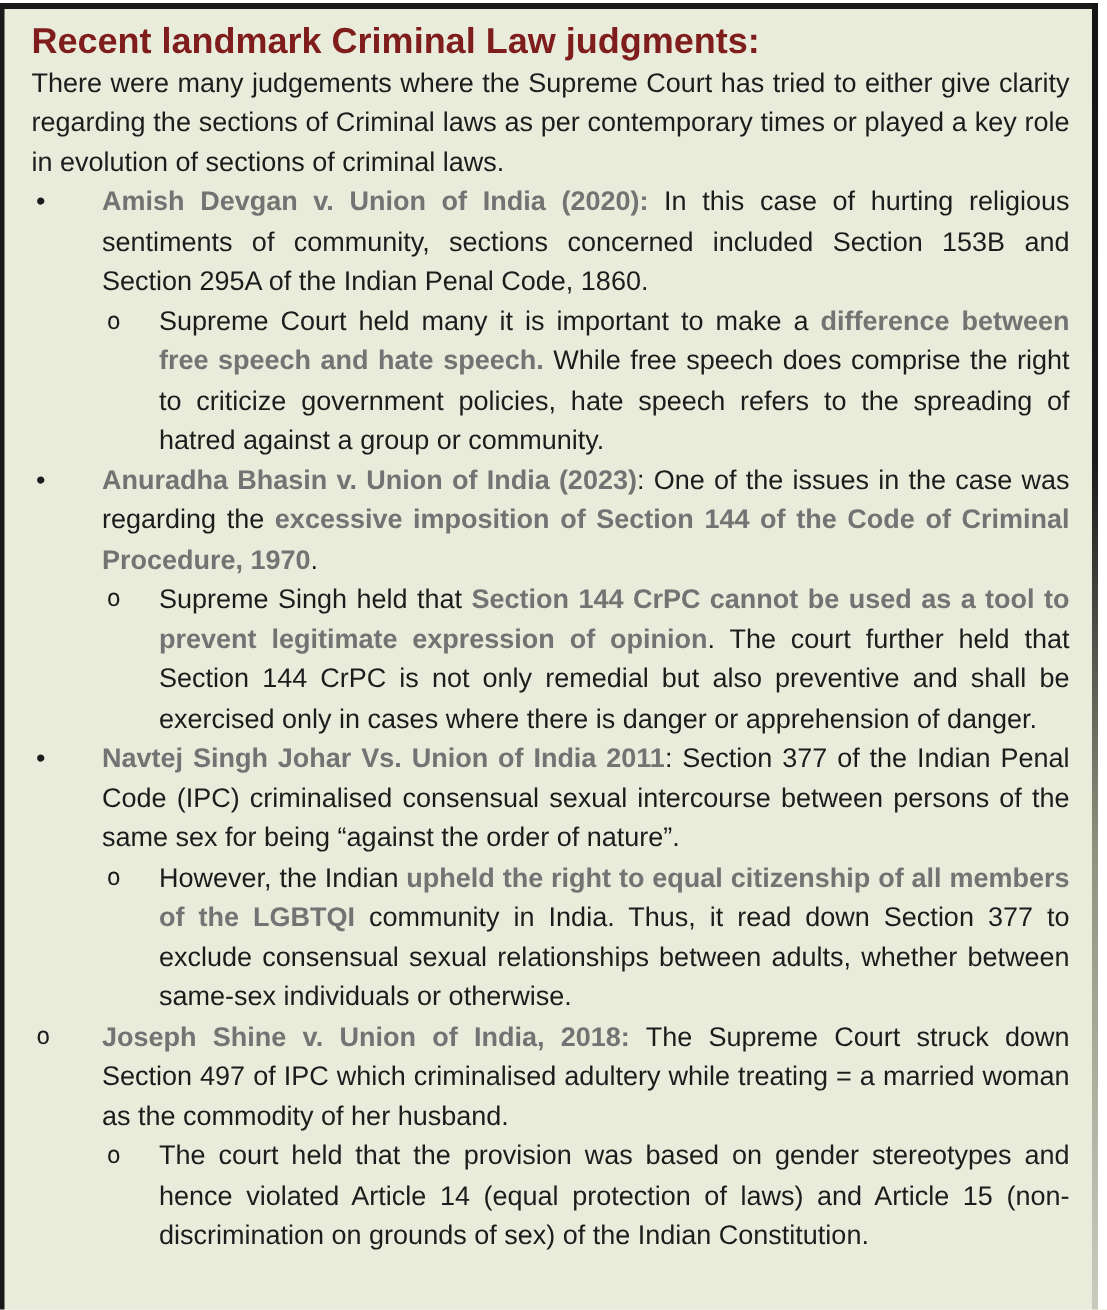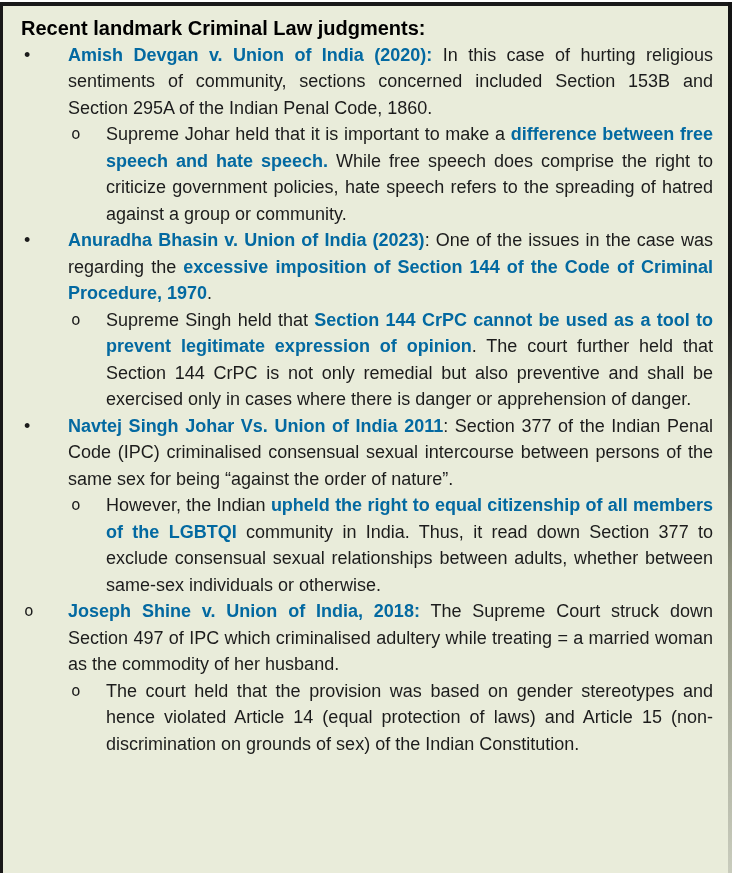--- a/index.html
+++ b/index.html
@@ -15,51 +15,52 @@
     border-left:3px solid #191919;
     box-sizing:border-box;
     overflow:hidden;
     padding:9px 15px 0 18px;
   }
   .right-edge{
     position:absolute;top:2px;left:728px;width:4px;height:871px;
     background:linear-gradient(#141414 0%,#1a1a1a 35%,#8f927f 65%,#c9ccbd 100%);
   }
   .title{
-    font-weight:bold;color:#000000;
-    font-size:20px;line-height:26.5px;
+    font-weight:bold;color:#7f1d1d;
+    font-size:24px;line-height:26.5px;
   }
   .intro{
     color:#1c1c1c;font-size:18px;line-height:26.5px;
     text-align:justify;
   }
   .li{
     position:relative;color:#1c1c1c;font-size:18px;line-height:26.5px;
     text-align:justify;
   }
-  .li b{color:#0369a1;}
+  .li b{color:#737373;}
   .l1{padding-left:47px;}
   .l2{padding-left:85px;}
   .marker{
     position:absolute;top:0;
     color:#1c1c1c;
   }
   .l1 .marker{left:3px;}
   .l2 .marker{left:50px;}
   .marker.bullet{font-size:18px;}
   .marker.circle{font-family:"DejaVu Sans Mono","Liberation Mono",monospace;font-size:16px;}
 </style>
 </head>
 <body>
 
 <div class="page">
   <div class="title">Recent landmark Criminal Law judgments:</div>
+  <div class="intro">There were many judgements where the Supreme Court has tried to either give clarity regarding the sections of Criminal laws as per contemporary times or played a key role in evolution of sections of criminal laws.</div>
   <div>
       <div class="li l1"><span class="marker bullet">•</span><b>Amish Devgan v. Union of India (2020):</b><span> In this case of hurting religious sentiments of community, sections concerned included Section 153B and Section 295A of the Indian Penal Code, 1860.</span></div>
-      <div class="li l2"><span class="marker circle">o</span><span>Supreme Johar held that it is important to make a </span><b>difference between free speech and hate speech.</b><span> While free speech does comprise the right to criticize government policies, hate speech refers to the spreading of hatred against a group or community.</span></div>
+      <div class="li l2"><span class="marker circle">o</span><span>Supreme Court held many it is important to make a </span><b>difference between free speech and hate speech.</b><span> While free speech does comprise the right to criticize government policies, hate speech refers to the spreading of hatred against a group or community.</span></div>
       <div class="li l1"><span class="marker bullet">•</span><b>Anuradha Bhasin v. Union of India (2023)</b><span>: One of the issues in the case was regarding the </span><b>excessive imposition of Section 144 of the Code of Criminal Procedure, 1970</b><span>.</span></div>
       <div class="li l2"><span class="marker circle">o</span><span>Supreme Singh held that </span><b>Section 144 CrPC cannot be used as a tool to prevent legitimate expression of opinion</b><span>. The court further held that Section 144 CrPC is not only remedial but also preventive and shall be exercised only in cases where there is danger or apprehension of danger.</span></div>
       <div class="li l1"><span class="marker bullet">•</span><b>Navtej Singh Johar Vs. Union of India 2011</b><span>: Section 377 of the Indian Penal Code (IPC) criminalised consensual sexual intercourse between persons of the same sex for being “against the order of nature”.</span></div>
       <div class="li l2"><span class="marker circle">o</span><span>However, the Indian </span><b>upheld the right to equal citizenship of all members of the LGBTQI</b><span> community in India. Thus, it read down Section 377 to exclude consensual sexual relationships between adults, whether between same-sex individuals or otherwise.</span></div>
       <div class="li l1"><span class="marker circle">o</span><b>Joseph Shine v. Union of India, 2018:</b><span> The Supreme Court struck down Section 497 of IPC which criminalised adultery while treating = a married woman as the commodity of her husband.</span></div>
       <div class="li l2"><span class="marker circle">o</span><span>The court held that the provision was based on gender stereotypes and hence violated Article 14 (equal protection of laws) and Article 15 (non-discrimination on grounds of sex) of the Indian Constitution.</span></div>
     </div>
 </div>
 <div class="right-edge"></div>
 

